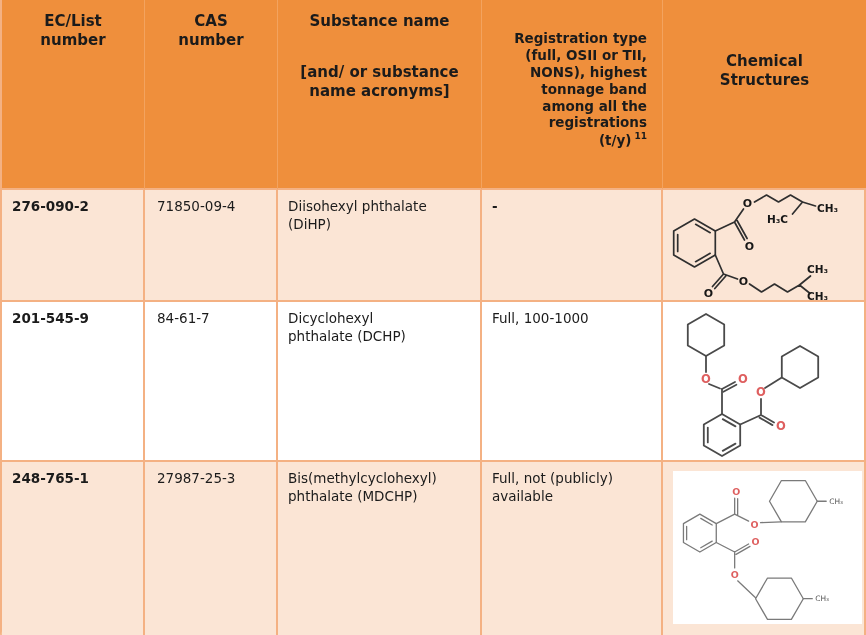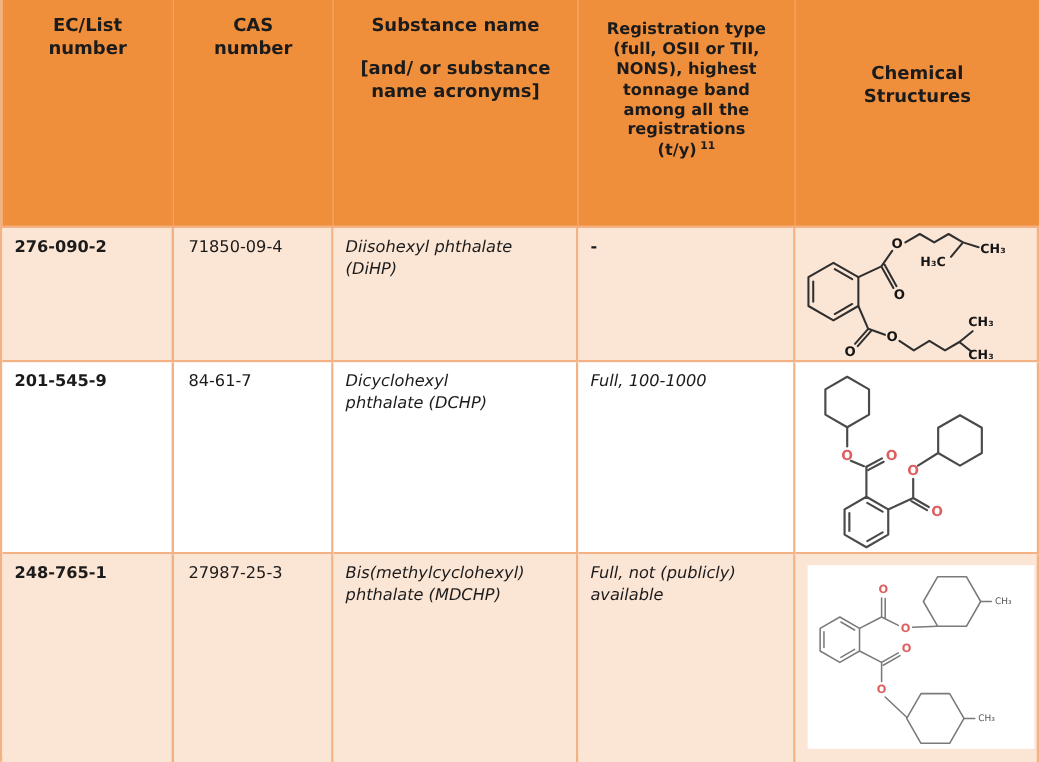--- a/index.html
+++ b/index.html
@@ -25,32 +25,32 @@
   .r2{height:160px;}
   .r3{height:191px;}
   .th{background:var(--header-bg);border-right:1px solid var(--header-divider);border-bottom:2px solid var(--border);
       display:flex;flex-direction:column;align-items:center;text-align:center;padding-top:12px;
       font-weight:bold;font-size:15px;line-height:1.25;}
   .th:last-child{border-right:none;}
   .th .hlabel{display:block;}
   .th-ec .hlabel{max-width:80px;}
   .th-cas .hlabel{max-width:76px;}
   .th-name .hlabel{max-width:170px;}
-  .th-name .hsub{display:block;max-width:160px;margin-top:17px;}
-  .th-reg{font-size:13.5px;padding-top:16px;}
+  .th-name .hsub{display:block;max-width:160px;margin-top:32px;}
+  .th-reg{font-size:13.5px;padding-top:30px;text-align:right;}
   .th-reg .hlabel{max-width:150px;}
   .th-struct .hlabel{max-width:100px;margin-top:40px;}
   sup{font-size:9px;vertical-align:super;margin-left:3px;}
   .td{border-right:2px solid var(--border);border-bottom:2px solid var(--border);
       padding:8px 10px;font-size:13.5px;line-height:1.32;overflow:hidden;}
   .peach .td{background:var(--row-peach);}
   .white .td{background:var(--row-white);}
   .td.ec{font-weight:bold;padding-left:10px;}
   .td.cas{padding-left:12px;}
-  .td .wrap{display:block;max-width:152px;font-style:italic;}
+  .td .wrap{display:block;max-width:152px;}
   .td.reg-dash{font-weight:bold;}
   .td.structure{padding:0;position:relative;}
   .struct-canvas{background:#fff;width:189px;height:153px;margin:9px 0 0 10px;}
   svg{display:block;}
   .s1 svg{margin:1px 0 0 1px;}
   .s2 svg{margin:1px auto 0 auto;}
   .bond{fill:none;stroke-linecap:round;stroke-linejoin:round;}
   .s1 .bond{stroke:var(--bond-dark);stroke-width:1.7;}
   .s2 .bond{stroke:var(--bond-mid);stroke-width:1.8;}
   .s3 .bond{stroke:var(--bond-light);stroke-width:1.3;}

